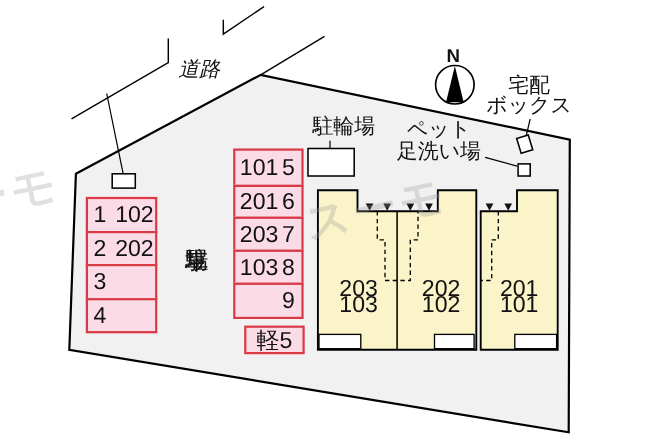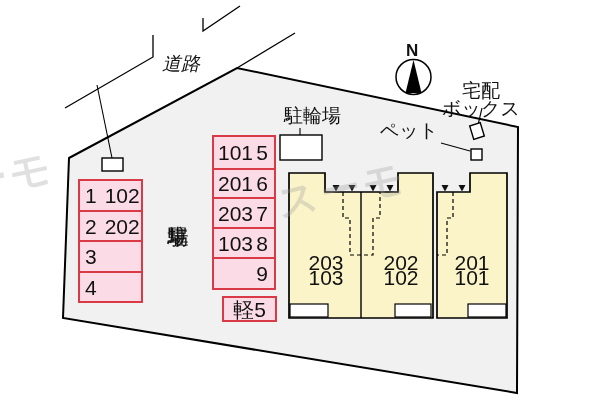--- a/index.html
+++ b/index.html
@@ -106,27 +106,28 @@
     </g>
   </svg>
 
   <div class="north-label" style="left:406px;top:41px;">N</div>
 
 
   <div class="lbl" style="left:162px;top:54px;font-style:italic;">道路</div>
 
   <div class="lbl" style="left:284px;top:106px;">駐輪場</div>
 
-  <div class="lbl center" style="left:441px;top:70px;width:80px;line-height:18px;margin-top:12px;">
+  <div class="lbl center" style="left:441px;top:70px;width:80px;line-height:18px;">
     <div>宅配</div>
     <div>ボックス</div>
   </div>
 
-  <div class="lbl center" style="left:367px;top:109px;width:84px;margin-top:12px;">
+  <div class="lbl center" style="left:357px;top:109px;width:84px;">
     <div>ペット</div>
+    <div>足洗い場</div>
   </div>
 
   <div class="vtext" style="left:164px;top:208px;">駐車場</div>
 
   <div class="col" style="left:78px;top:179px;width:65px;">
     <div class="stall pair-left" style="height:33px;">
       <span>1</span>
       <span>102</span>
     </div>
     <div class="stall pair-left" style="height:32px;">

